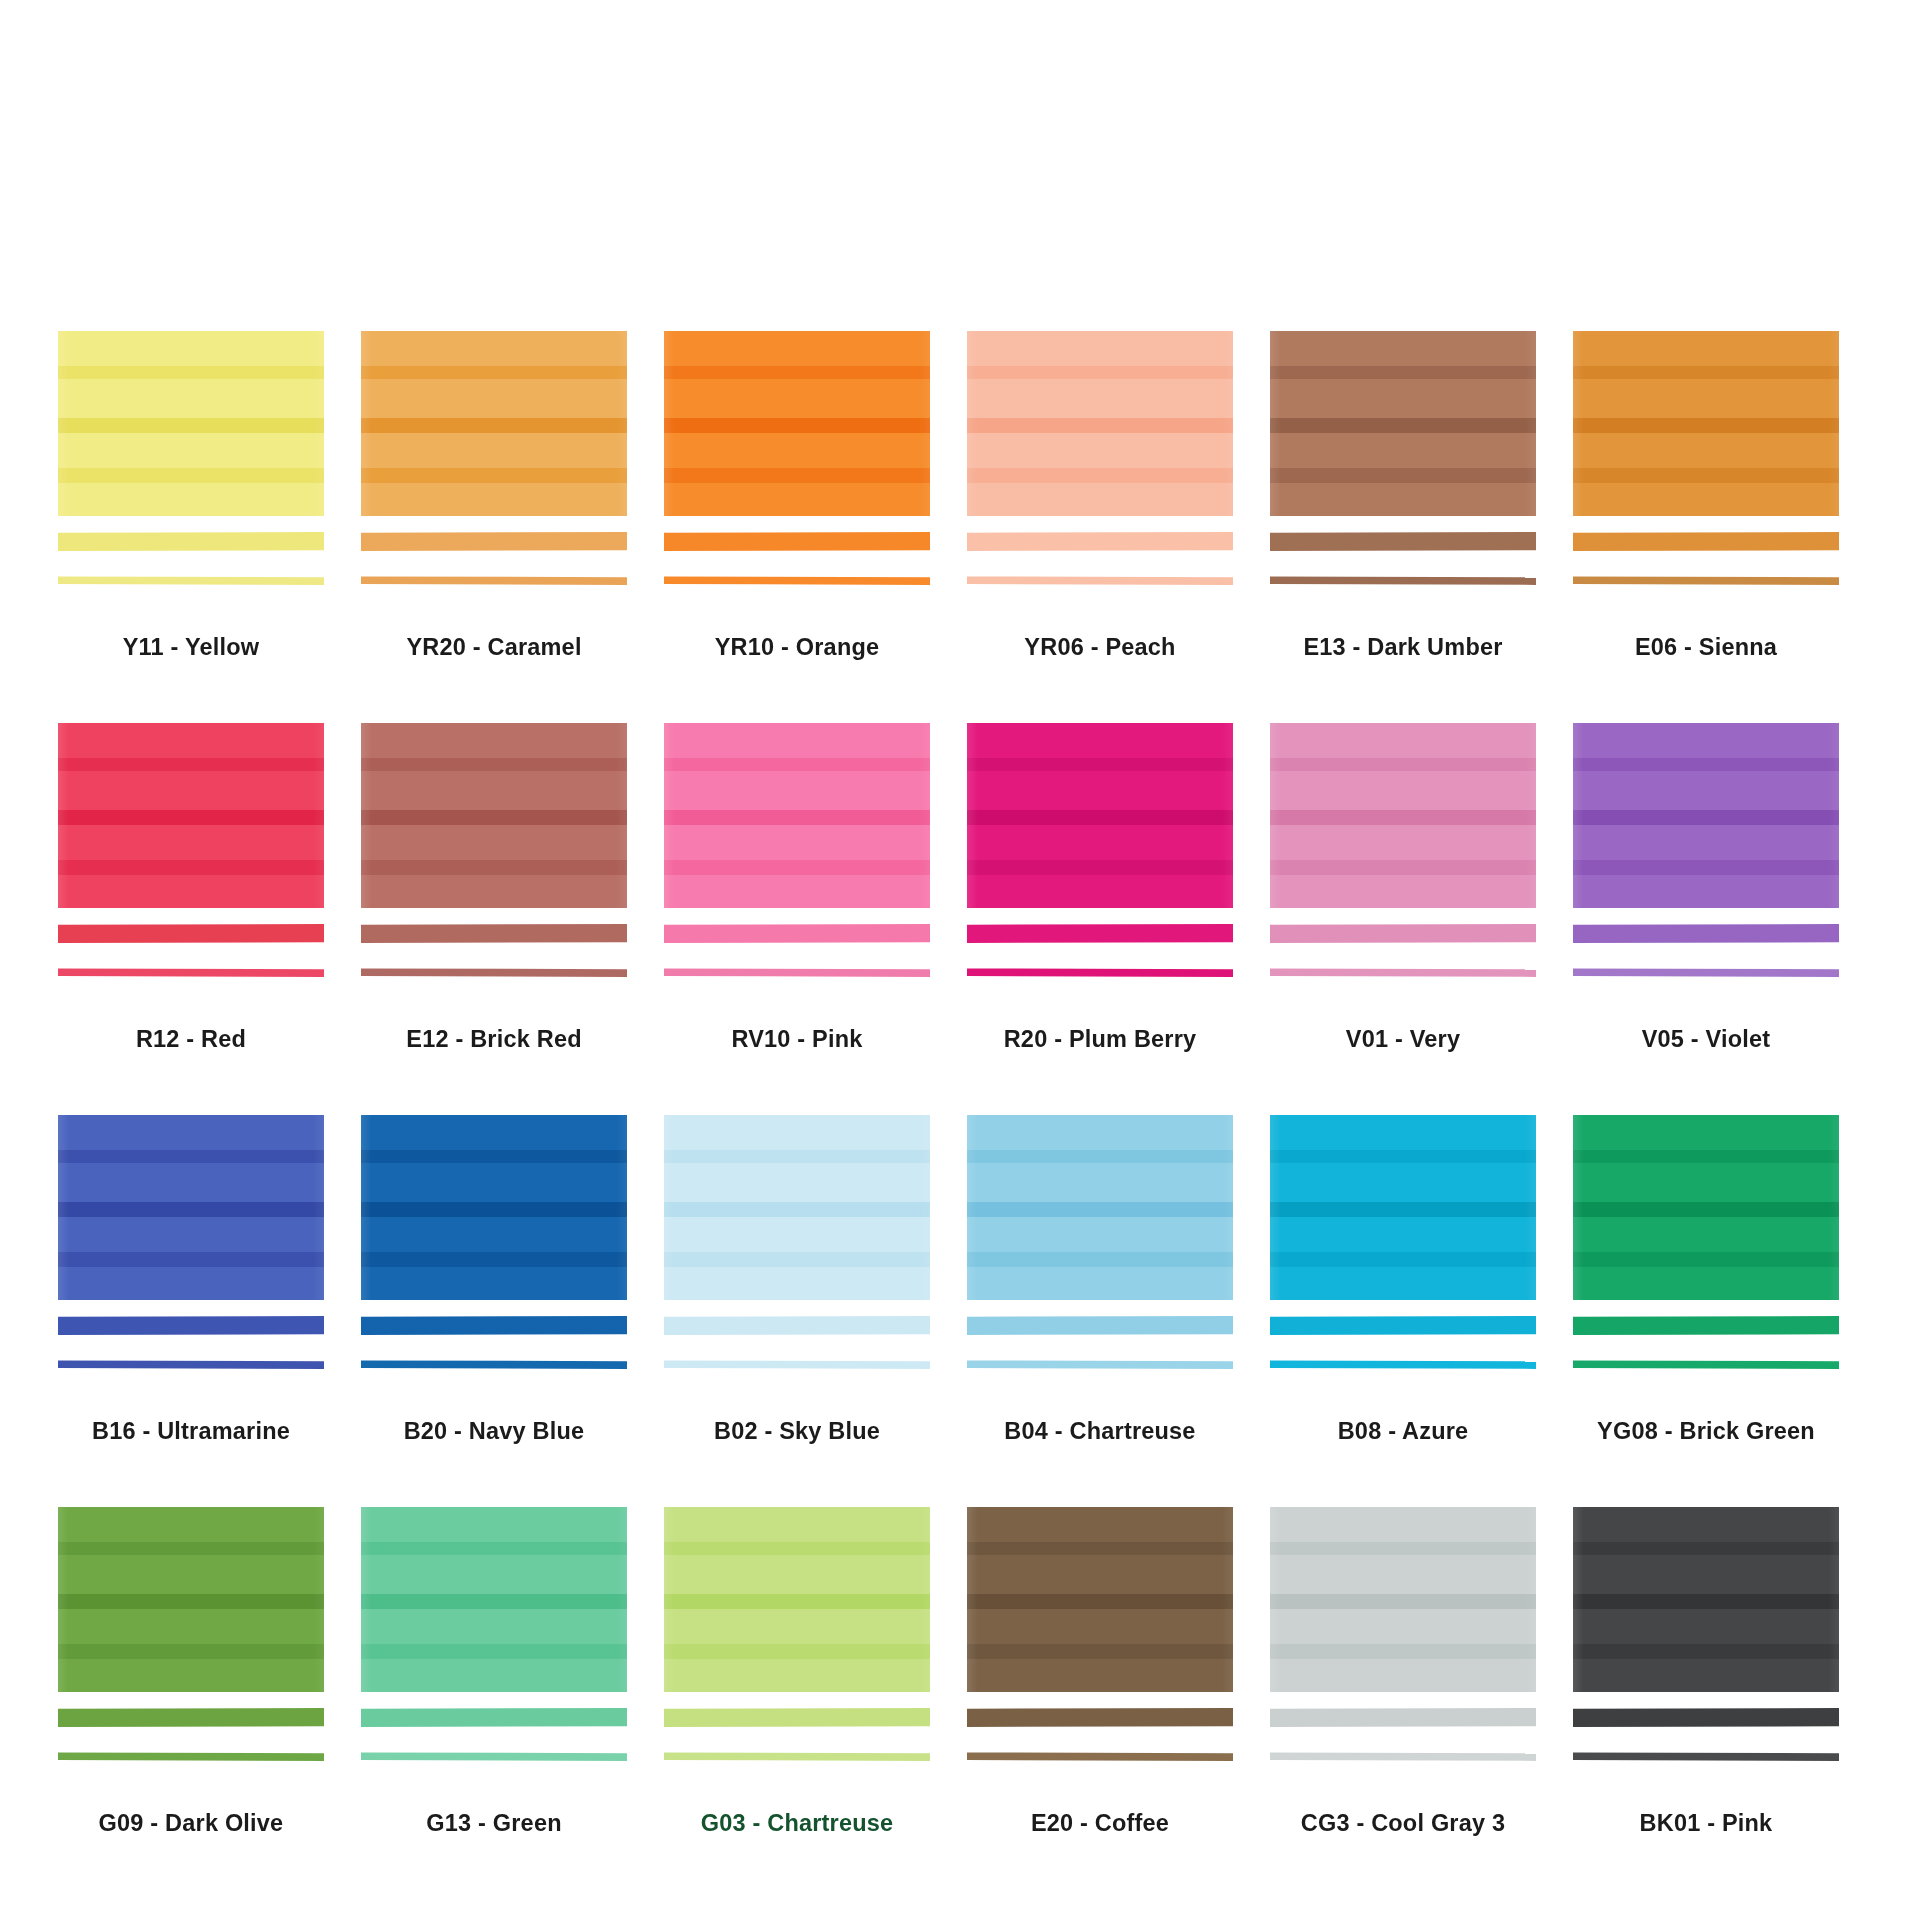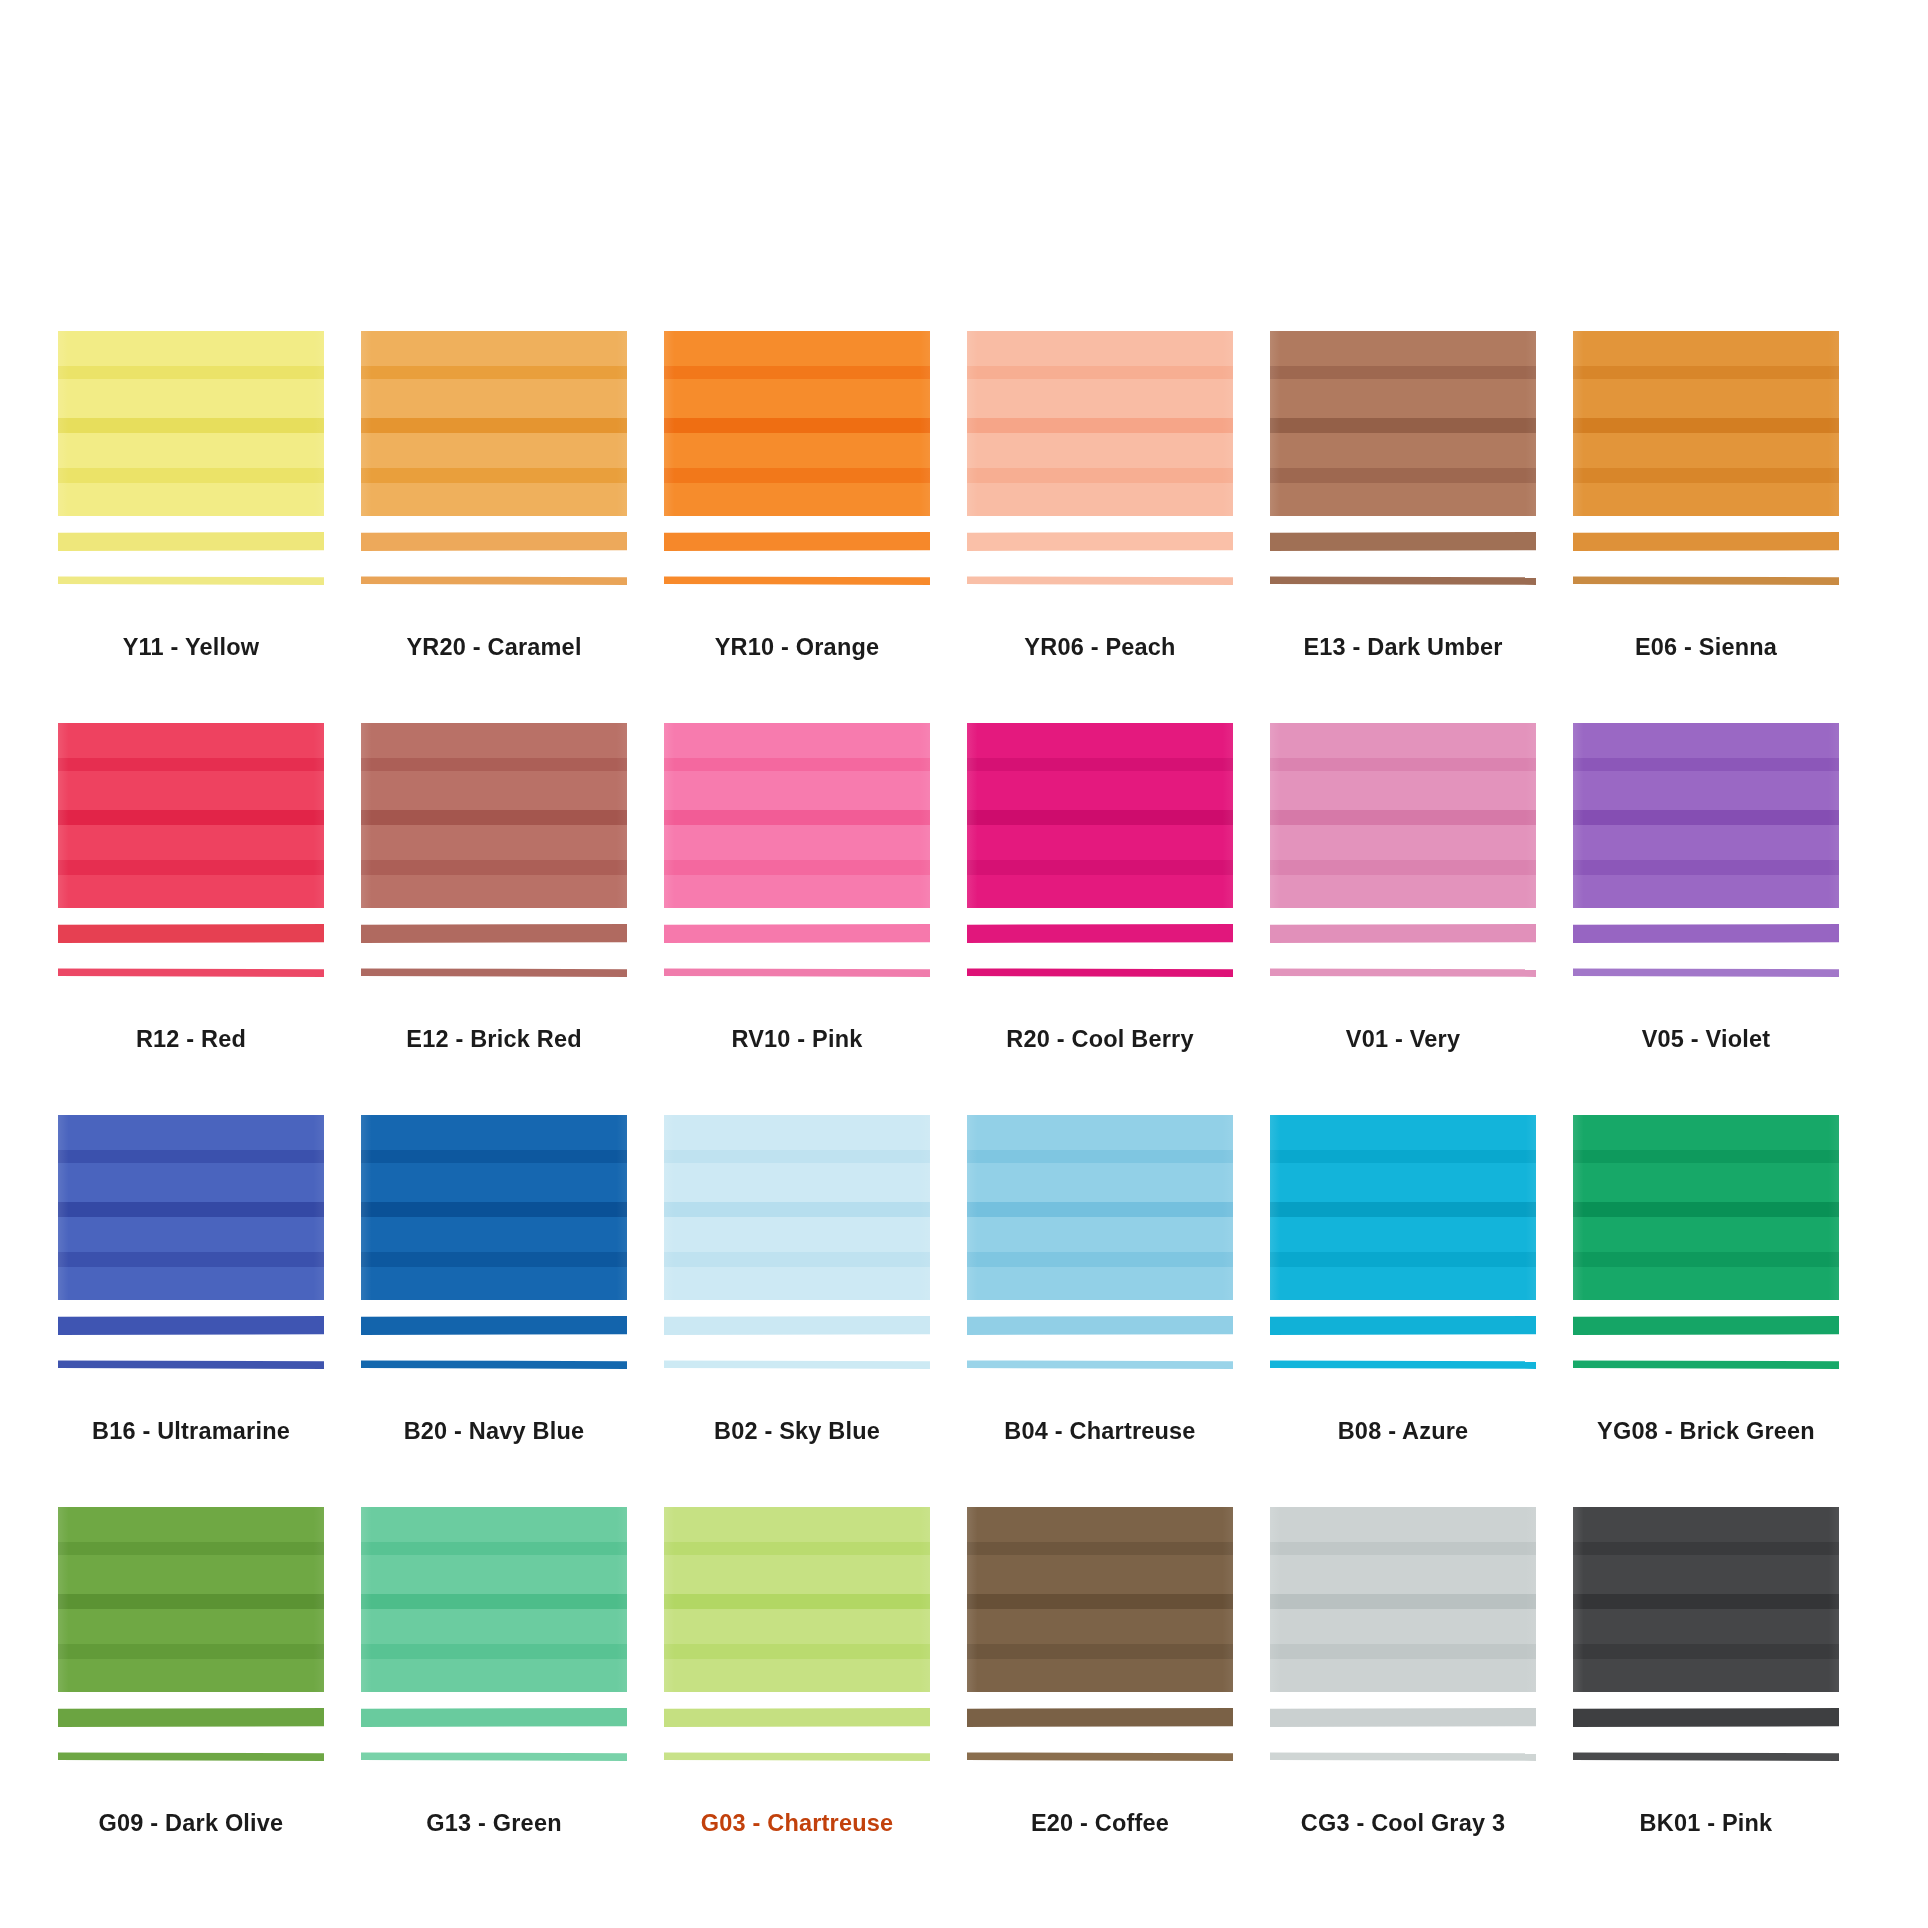--- a/index.html
+++ b/index.html
@@ -233,21 +233,21 @@
           <div class="band" style="top: 0%; height: 19%; background: rgb(228, 25, 126);"></div>
           <div class="band" style="top: 19%; height: 7%; background: rgb(214, 17, 116);"></div>
           <div class="band" style="top: 26%; height: 21%; background: rgb(228, 25, 126);"></div>
           <div class="band" style="top: 47%; height: 8%; background: rgb(206, 12, 109);"></div>
           <div class="band" style="top: 55%; height: 19%; background: rgb(228, 25, 126);"></div>
           <div class="band" style="top: 74%; height: 8%; background: rgb(214, 17, 116);"></div>
           <div class="band" style="top: 82%; height: 18%; background: rgb(228, 25, 126);"></div>
         </div>
         <div class="stroke-thick" style="background: rgb(225, 23, 124); clip-path: polygon(0% 4%, 100% 0%, 100% 96%, 0% 100%);"></div>
         <div class="stroke-thin" style="background: rgb(222, 18, 119); clip-path: polygon(0% 0%, 100% 10%, 100% 100%, 0% 90%);"></div>
-        <div class="label" style="color: rgb(27, 27, 27);">R20 - Cool Berry</div>
+        <div class="label" style="color: rgb(27, 27, 27);">R20 - Plum Berry</div>
       </div>
       <div class="swatch-cell">
         <div class="block" style="background: rgb(227, 147, 188);">
           <div class="band" style="top: 0%; height: 19%; background: rgb(227, 147, 188);"></div>
           <div class="band" style="top: 19%; height: 7%; background: rgb(219, 131, 176);"></div>
           <div class="band" style="top: 26%; height: 21%; background: rgb(227, 147, 188);"></div>
           <div class="band" style="top: 47%; height: 8%; background: rgb(214, 121, 168);"></div>
           <div class="band" style="top: 55%; height: 19%; background: rgb(227, 147, 188);"></div>
           <div class="band" style="top: 74%; height: 8%; background: rgb(219, 131, 176);"></div>
           <div class="band" style="top: 82%; height: 18%; background: rgb(227, 147, 188);"></div>
@@ -387,21 +387,21 @@
           <div class="band" style="top: 0%; height: 19%; background: rgb(198, 225, 131);"></div>
           <div class="band" style="top: 19%; height: 7%; background: rgb(186, 219, 111);"></div>
           <div class="band" style="top: 26%; height: 21%; background: rgb(198, 225, 131);"></div>
           <div class="band" style="top: 47%; height: 8%; background: rgb(178, 215, 100);"></div>
           <div class="band" style="top: 55%; height: 19%; background: rgb(198, 225, 131);"></div>
           <div class="band" style="top: 74%; height: 8%; background: rgb(186, 219, 111);"></div>
           <div class="band" style="top: 82%; height: 18%; background: rgb(198, 225, 131);"></div>
         </div>
         <div class="stroke-thick" style="background: rgb(197, 224, 129); clip-path: polygon(0% 4%, 100% 0%, 100% 96%, 0% 100%);"></div>
         <div class="stroke-thin" style="background: rgb(200, 226, 137); clip-path: polygon(0% 0%, 100% 10%, 100% 100%, 0% 90%);"></div>
-        <div class="label" style="color: #c2410c;">G03 - Chartreuse</div>
+        <div class="label" style="color: #14532d;">G03 - Chartreuse</div>
       </div>
       <div class="swatch-cell">
         <div class="block" style="background: rgb(124, 99, 72);">
           <div class="band" style="top: 0%; height: 19%; background: rgb(124, 99, 72);"></div>
           <div class="band" style="top: 19%; height: 7%; background: rgb(110, 87, 62);"></div>
           <div class="band" style="top: 26%; height: 21%; background: rgb(124, 99, 72);"></div>
           <div class="band" style="top: 47%; height: 8%; background: rgb(103, 80, 55);"></div>
           <div class="band" style="top: 55%; height: 19%; background: rgb(124, 99, 72);"></div>
           <div class="band" style="top: 74%; height: 8%; background: rgb(110, 87, 62);"></div>
           <div class="band" style="top: 82%; height: 18%; background: rgb(124, 99, 72);"></div>

